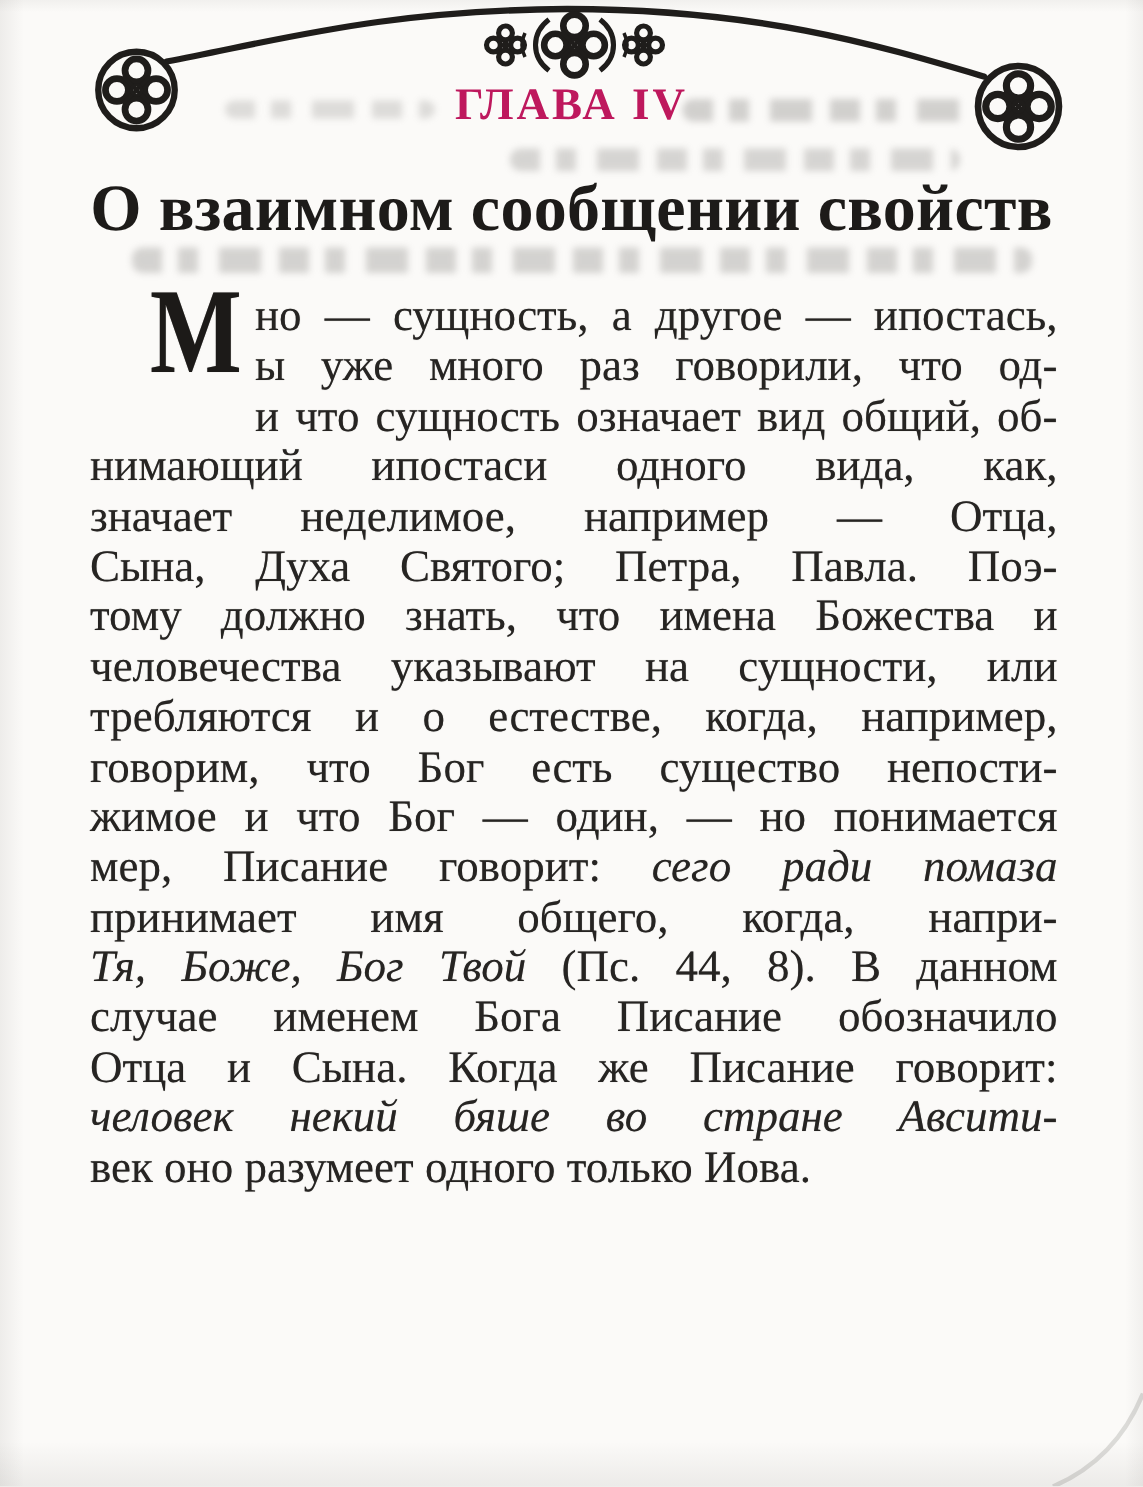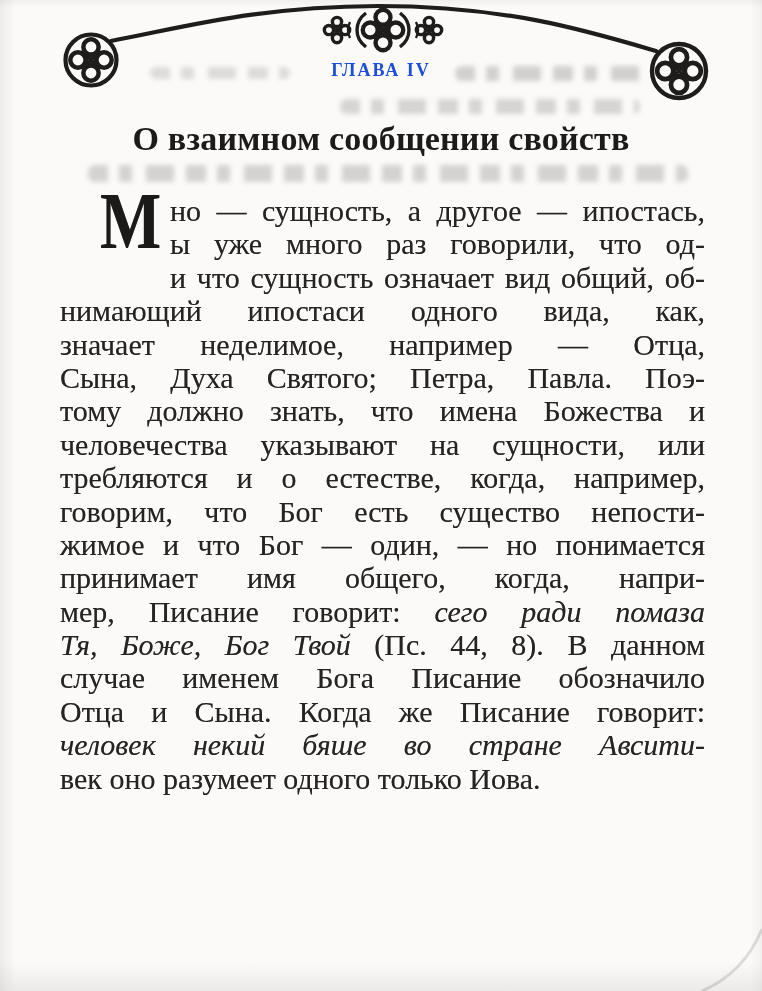--- a/index.html
+++ b/index.html
@@ -21,26 +21,26 @@
   .shade-top{position:absolute;left:0;right:0;top:0;height:8px;
     background:linear-gradient(180deg,rgba(60,55,50,.05),rgba(60,55,50,0));}
   .curl{position:absolute;right:0;bottom:0;width:90px;height:80px;}
 
   
   .header-orn{position:absolute;left:0;top:0;width:762px;height:130px;}
 
   
   .chapter{
     position:absolute;left:0;top:57px;width:100%;
-    text-align:center;font-size:18px;font-weight:bold;
-    letter-spacing:2px;color:#1d4ed8;line-height:26px;
+    text-align:center;font-size:30px;font-weight:bold;
+    letter-spacing:2px;color:#be185d;line-height:26px;
   }
   .title{
     position:absolute;left:0;top:118px;width:100%;
-    text-align:center;font-size:34px;font-weight:bold;
+    text-align:center;font-size:44px;font-weight:bold;
     color:#1d1b19;line-height:42px;letter-spacing:.2px;
   }
 
   
   .smudge{
     position:absolute;height:15px;border-radius:7px;
     filter:blur(2.6px);
     background:repeating-linear-gradient(90deg,
       #8f8d8a 0 20px, transparent 20px 31px,
       #8f8d8a 31px 44px, transparent 44px 58px,
@@ -130,22 +130,22 @@
       <div class="line"><span>ы уже много раз говорили, что од-</span></div>
       <div class="line"><span>и что сущность означает вид общий, об-</span></div>
       <div class="line"><span>нимающий ипостаси одного вида, как,</span></div>
       <div class="line"><span>значает неделимое, например — Отца,</span></div>
       <div class="line"><span>Сына, Духа Святого; Петра, Павла. Поэ-</span></div>
       <div class="line"><span>тому должно знать, что имена Божества и</span></div>
       <div class="line"><span>человечества указывают на сущности, или</span></div>
       <div class="line"><span>требляются и о естестве, когда, например,</span></div>
       <div class="line"><span>говорим, что Бог есть существо непости-</span></div>
       <div class="line"><span>жимое и что Бог — один, — но понимается</span></div>
+      <div class="line"><span>мер, Писание говорит: </span><span class="it">сего ради помаза</span></div>
       <div class="line"><span>принимает имя общего, когда, напри-</span></div>
-      <div class="line"><span>мер, Писание говорит: </span><span class="it">сего ради помаза</span></div>
       <div class="line"><span class="it">Тя, Боже, Бог Твой</span><span> (Пс. 44, 8). В данном</span></div>
       <div class="line"><span>случае именем Бога Писание обозначило</span></div>
       <div class="line"><span>Отца и Сына. Когда же Писание говорит:</span></div>
       <div class="line"><span class="it">человек некий бяше во стране Авсити-</span></div>
       <div class="line last"><span>век оно разумеет одного только Иова.</span></div>
     </div>
 
   <div class="shade-left"></div>
   <div class="shade-right"></div>
   <div class="shade-bottom"></div>

